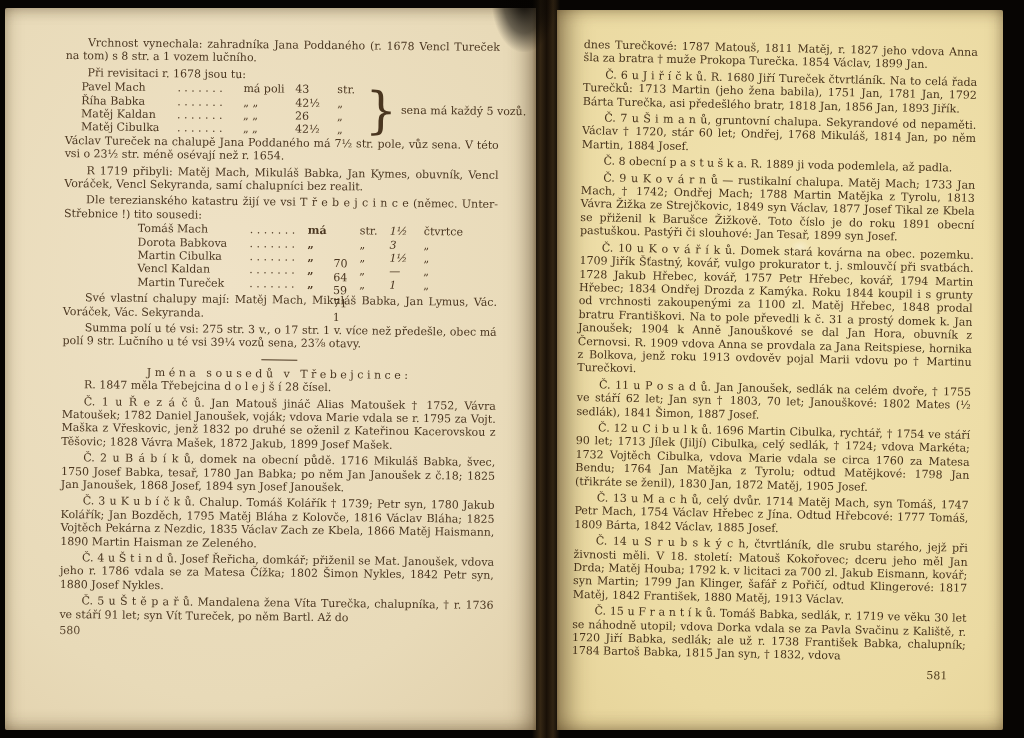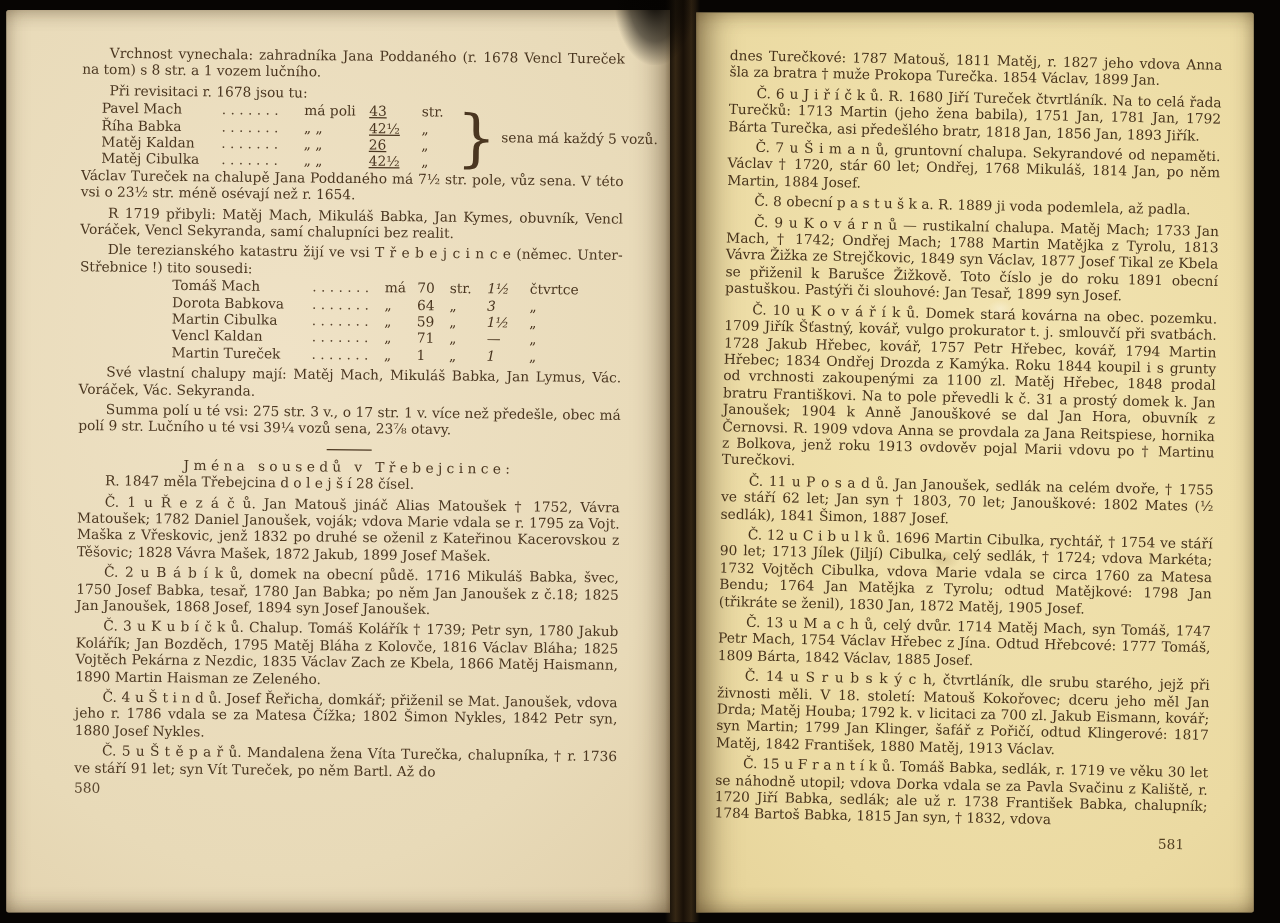--- a/index.html
+++ b/index.html
@@ -73,34 +73,34 @@
   .indent{text-indent:22px;}
   .sp{margin-top:3px;}
 
   
   .tbl1678{display:flex;align-items:center;margin-left:16px;margin-top:1px;}
   .t1rows{flex:0 0 auto;}
   .trow{display:flex;white-space:nowrap;height:13.4px;}
   .t1rows .c-name{width:96px;}
   .t1rows .c-lead{width:66px;overflow:hidden;color:#55402a;}
   .t1rows .c1{width:52px;}
-  .t1rows .c2{width:42px;text-decoration:underline;}
+  .t1rows .c2{width:42px;}
   .t1rows .c3{width:28px;}
   .brace{
     font-size:50px;line-height:52px;font-weight:300;
     margin:0 4px 0 0;color:#4a3620;font-family:"DejaVu Serif",serif;
   }
   .brace-note{white-space:nowrap;}
 
   
   .tblkat{margin-left:74px;margin-top:1px;}
   .tblkat .c-name{width:112px;}
   .tblkat .c-lead{width:58px;overflow:hidden;color:#55402a;}
-  .tblkat .k1{width:26px;}
-  .tblkat .k2{width:26px;}
+  .tblkat .k1{width:26px;font-weight:bold;}
+  .tblkat .k2{width:26px;margin-top:33px;}
   .tblkat .k3{width:30px;}
   .tblkat .k4{width:34px;font-style:italic;}
   .tblkat .k5{width:54px;}
 
   .divider{
     width:36px;border:0;border-top:1.6px solid #4a3620;
     margin:9px auto 7px auto;
   }
   .heading{
     text-align:center;letter-spacing:3.5px;

